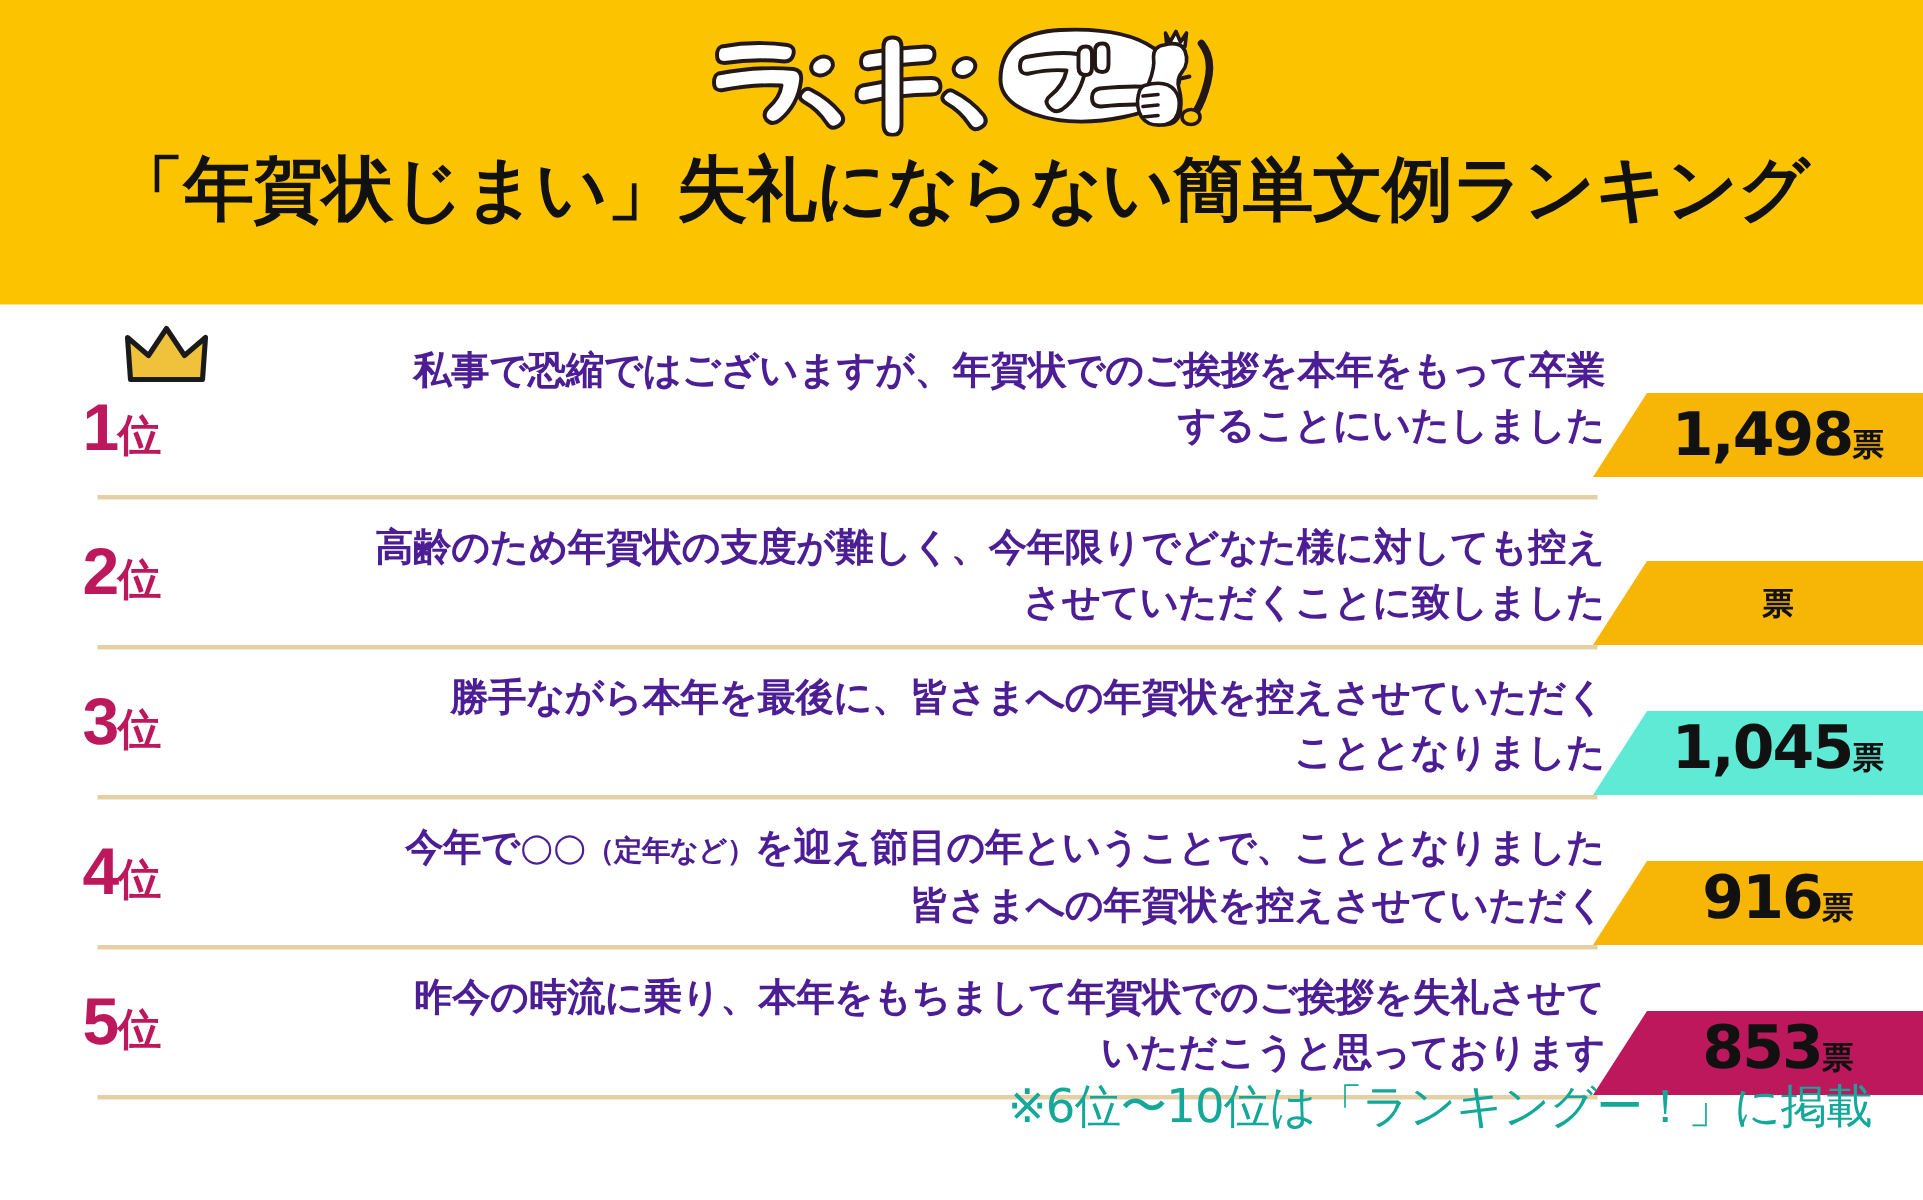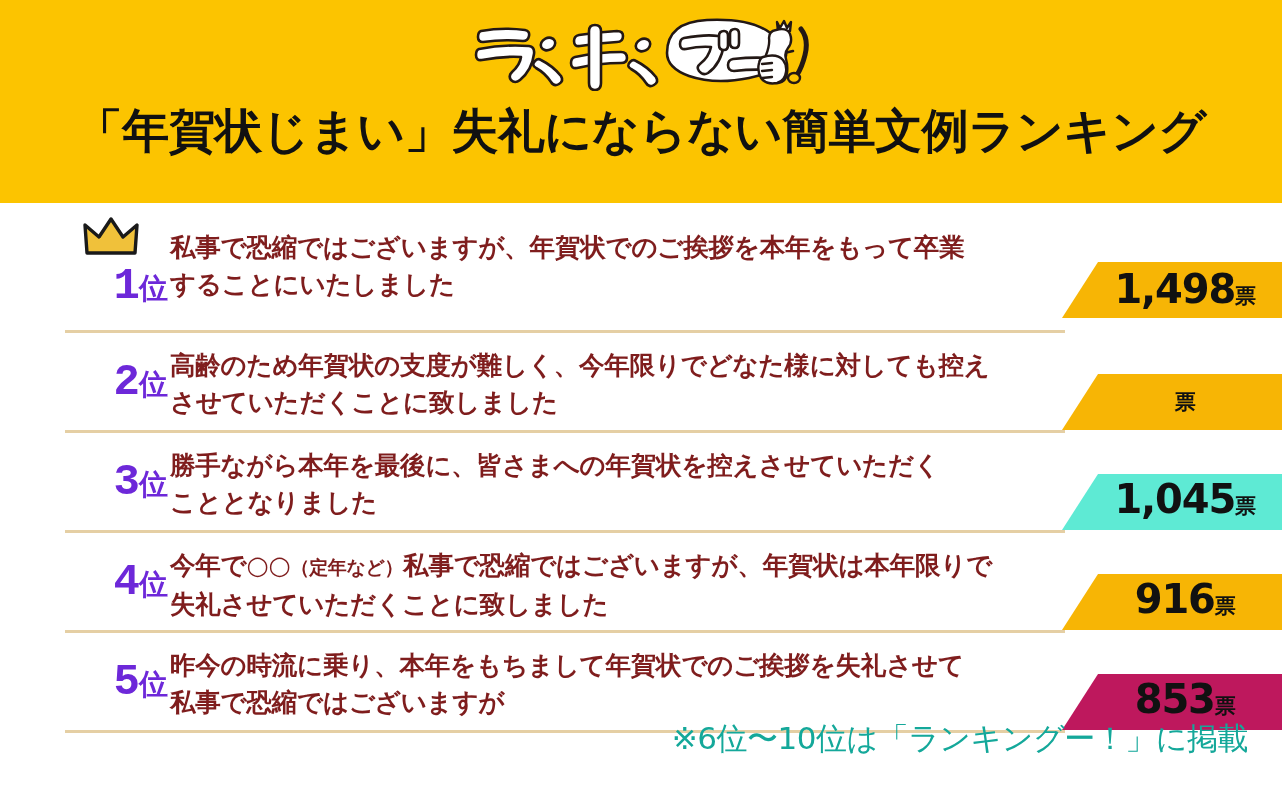--- a/index.html
+++ b/index.html
@@ -51,21 +51,21 @@
     left: 0;
     top: 101px;
     width: 1282px;
     text-align: center;
     font-size: 47px;
     line-height: 60px;
     font-weight: 700;
     letter-spacing: -0.5px;
     color: #111111;
     white-space: nowrap;
-    font-family: Liberation Sans, sans-serif;
+    font-family: Liberation Mono, monospace;
   }
 
   
   .rank-list {
     position: absolute;
     left: 0;
     top: 203px;
     width: 1282px;
     height: 522px;
   }
@@ -83,25 +83,25 @@
     bottom: 0;
     width: 1000px;
     height: 3px;
     background: #e5cfa4;
   }
 
   .rank-label {
     position: absolute;
     left: 55px;
     width: 112px;
-    text-align: right;
-    color: #6d28d9;
+    text-align: left;
+    color: #be185d;
     font-weight: 700;
     white-space: nowrap;
-    font-family: Liberation Mono, monospace;
+    font-family: Liberation Sans, sans-serif;
   }
   .rank-row.first .rank-label { top: 60px; }
   .rank-row:not(.first) .rank-label { top: 26px; }
 
   .rank-num {
     font-size: 44px;
     line-height: 46px;
     letter-spacing: -1px;
   }
   .rank-unit {
@@ -119,23 +119,24 @@
     justify-content: center;
   }
 
   .rank-text {
     position: absolute;
     left: 170px;
     width: 900px;
     font-size: 25.5px;
     line-height: 37px;
     font-weight: 600;
-    color: #7f1d1d;
+    color: #4c1d95;
     letter-spacing: -0.2px;
     font-family: "DejaVu Sans", "Liberation Sans", sans-serif;
+    text-align: right;
   }
   .rank-row.first .rank-text { top: 26px; }
   .rank-row:not(.first) .rank-text { top: 14px; }
 
   .rank-text .small-paren {
     font-size: 19px;
     letter-spacing: -0.4px;
   }
 
   
@@ -298,39 +299,39 @@
         </span>
       </div>
       <div class="row-divider" style="background: rgb(229, 207, 164);"></div>
     </div>
 
     <div class="rank-row">
       <div class="rank-label">
         <span class="rank-num">4</span><span class="rank-unit">位</span>
       </div>
       <div class="rank-text">
-        <div id="rank4-line1"><span>今年で○○</span><span class="small-paren">（定年など）</span><span>私事で恐縮ではございますが、年賀状は本年限りで</span></div>
-        <div>失礼させていただくことに致しました</div>
+        <div id="rank4-line1"><span>今年で○○</span><span class="small-paren">（定年など）</span><span>を迎え節目の年ということで、こととなりました</span></div>
+        <div>皆さまへの年賀状を控えさせていただく</div>
       </div>
       <div class="vote-badge" style="background: rgb(247, 181, 5);">
         <span class="vote-inner">
           <span class="vote-count">916</span>
             <span class="vote-unit">票</span>
         </span>
       </div>
       <div class="row-divider" style="background: rgb(229, 207, 164);"></div>
     </div>
 
     <div class="rank-row">
       <div class="rank-label">
         <span class="rank-num">5</span><span class="rank-unit">位</span>
       </div>
       <div class="rank-text">
         <div>昨今の時流に乗り、本年をもちまして年賀状でのご挨拶を失礼させて</div>
-        <div>私事で恐縮ではございますが</div>
+        <div>いただこうと思っております</div>
       </div>
       <div class="vote-badge" style="background: #be185d;">
         <span class="vote-inner">
           <span class="vote-count">853</span>
             <span class="vote-unit">票</span>
         </span>
       </div>
       <div class="row-divider" style="background: rgb(229, 207, 164);"></div>
     </div>
 

